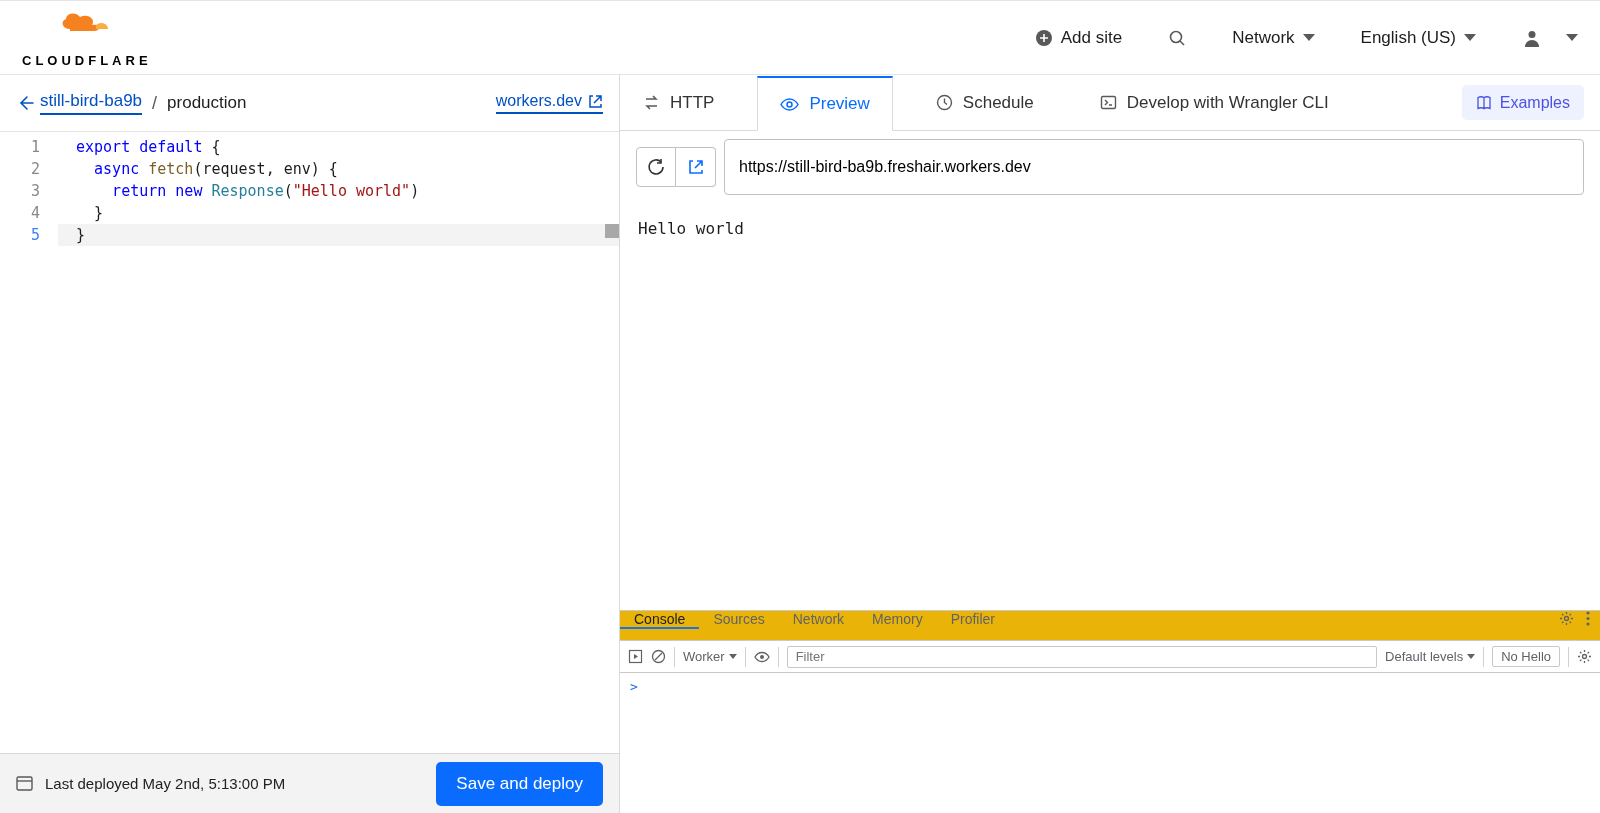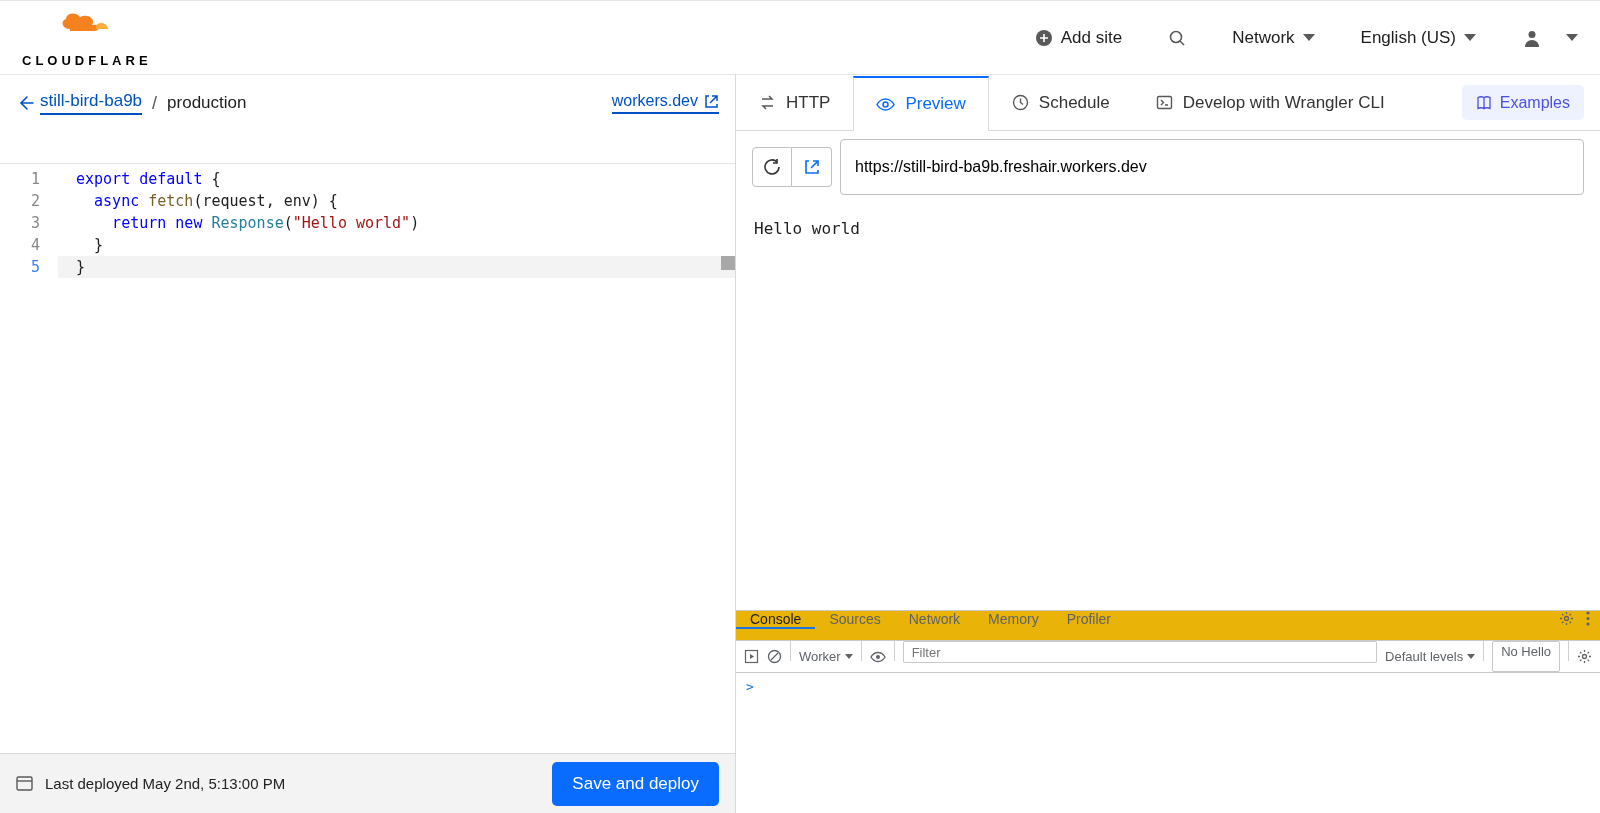--- a/index.html
+++ b/index.html
@@ -11,21 +11,21 @@
 .logo-wrap svg { display: block; }
 .logo-text { font-size: 13px; font-weight: 700; letter-spacing: 4px; color: #000; margin-top: 18px; }
 .topbar-spacer { flex: 1; }
 .top-actions { display: flex; align-items: center; gap: 46px; font-size: 17px; }
 .top-act { display: flex; align-items: center; gap: 8px; cursor: pointer; }
 .caret { width: 0; height: 0; border-left: 6px solid transparent; border-right: 6px solid transparent; border-top: 7px solid #595959; }
 .ico { display: inline-flex; align-items: center; justify-content: center; }
 
 
 .main { display: flex; height: calc(813px - 75px); }
-.left { width: 736px; display: flex; flex-direction: column; border-right: 1px solid #d9d9d9; gap: 32px; }
+.left { width: 620px; display: flex; flex-direction: column; border-right: 1px solid #d9d9d9; }
 .right { flex: 1; display: flex; flex-direction: column; }
 
 
 .crumbrow { display: flex; align-items: center; height: 56px; padding: 0 16px; }
 .back-arrow { color: #0051c3; margin-right: 6px; display: inline-flex; }
 .crumb-link { color: #0051c3; border-bottom: 2px solid #0051c3; padding-bottom: 2px; font-size: 17px; cursor: pointer; }
 .crumb-sep { margin: 0 10px; color: #595959; font-size: 18px; }
 .crumb-cur { font-size: 17px; }
 .crumbrow-spacer { flex: 1; }
 .workers-link { color: #0051c3; border-bottom: 2px solid #0051c3; padding-bottom: 2px; font-size: 16px; cursor: pointer; display: inline-flex; align-items: center; gap: 6px; }
@@ -44,21 +44,21 @@
 .tk-str { color: #a31515; }
 .scrollblock { position: absolute; right: 0; top: 92px; width: 14px; height: 14px; background: #a8a8a8; }
 
 
 .footer { height: 60px; background: #f3f3f3; border-top: 1px solid #d9d9d9; display: flex; align-items: center; padding: 0 16px; gap: 12px; }
 .footer-spacer { flex: 1; }
 .deploy-text { font-size: 15px; color: #222; }
 .save-btn { background: #0a6cff; color: #fff; border: none; border-radius: 5px; padding: 12px 20px; font-size: 17px; cursor: pointer; }
 
 
-.right-tabs { height: 56px; display: flex; align-items: stretch; border-bottom: 1px solid #d9d9d9; }
+.right-tabs { height: 56px; display: flex; align-items: stretch; border-bottom: 1px solid #d9d9d9; gap: 20px; }
 .rtab { display: flex; align-items: center; gap: 10px; padding: 0 22px; font-size: 17px; color: #333; cursor: pointer; border: 1px solid transparent; }
 .rtab.active { border: 1px solid #d9d9d9; border-top: 2px solid #0a6cff; border-bottom-color: #fff; color: #0a6cff; position: relative; top: 1px; background: #fff; }
 .rtab.active .ico svg { stroke: #0a6cff; }
 .right-tabs-spacer { flex: 1; }
 .examples { background: #eef2ff; color: #4c51e5; border-radius: 5px; padding: 8px 14px; margin: 10px 16px 10px 0; display: flex; align-items: center; gap: 8px; font-size: 16px; cursor: pointer; }
 
 
 .preview-bar { display: flex; align-items: center; padding: 8px 16px; gap: 0; }
 .icon-btn { width: 40px; height: 40px; border: 1px solid #c1c1c1; background: #fff; display: flex; align-items: center; justify-content: center; cursor: pointer; }
 .icon-btn:first-child { border-radius: 4px 0 0 4px; }
@@ -68,21 +68,21 @@
 
 .preview-body { flex: 1; padding: 16px 18px; font-family: Menlo, Consolas, monospace; font-size: 16px; overflow: auto; }
 
 
 .devtools { border-top: 1px solid #c9c9c9; display: flex; flex-direction: column; }
 .dt-tabs { height: 30px; background: #eab308; border-bottom: 1px solid #c9c9c9; display: flex; align-items: flex-start; font-size: 14px; }
 .dt-tab { padding: 0 14px; display: flex; align-items: center; color: #5f6368; cursor: pointer; }
 .dt-tab.active { color: #202124; border-bottom: 2px solid #1a73e8; }
 .dt-tabs-spacer { flex: 1; }
 .dt-right-icons { display: flex; align-items: center; gap: 12px; padding-right: 10px; color: #5f6368; }
-.dt-toolbar { height: 32px; border-bottom: 1px solid #c9c9c9; display: flex; gap: 8px; padding: 0 8px; font-size: 13px; color: #5f6368; }
+.dt-toolbar { height: 32px; border-bottom: 1px solid #c9c9c9; display: flex; align-items: center; gap: 8px; padding: 0 8px; font-size: 13px; color: #5f6368; }
 .dt-sep { width: 1px; height: 20px; background: #d0d0d0; }
 .dt-select { display: flex; align-items: center; gap: 4px; cursor: pointer; }
 .dt-filter { flex: 1; height: 22px; border: 1px solid #c9c9c9; border-radius: 2px; padding: 0 8px; font-size: 13px; }
 .dt-pill { border: 1px solid #c9c9c9; border-radius: 2px; padding: 2px 8px; font-size: 13px; cursor: pointer; }
 .dt-console { padding: 6px 10px; font-family: Menlo, Consolas, monospace; font-size: 13px; color: #1a73e8; min-height: 140px; }
 .caret-sm { width: 0; height: 0; border-left: 4px solid transparent; border-right: 4px solid transparent; border-top: 5px solid #5f6368; }
 </style>
 </head>
 <body>
 

